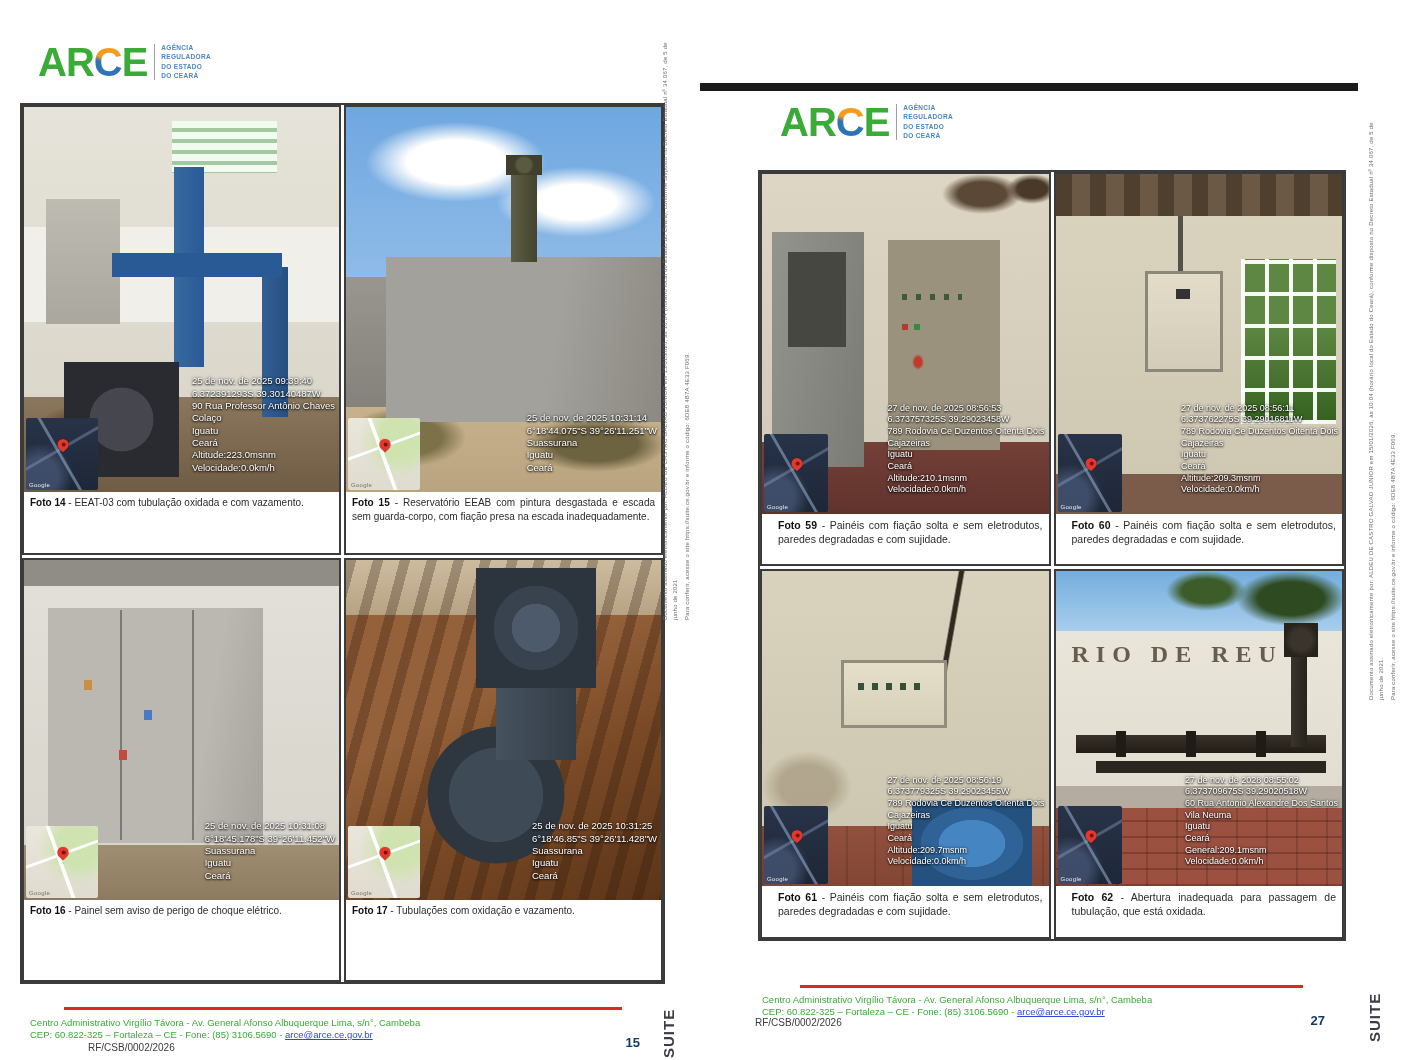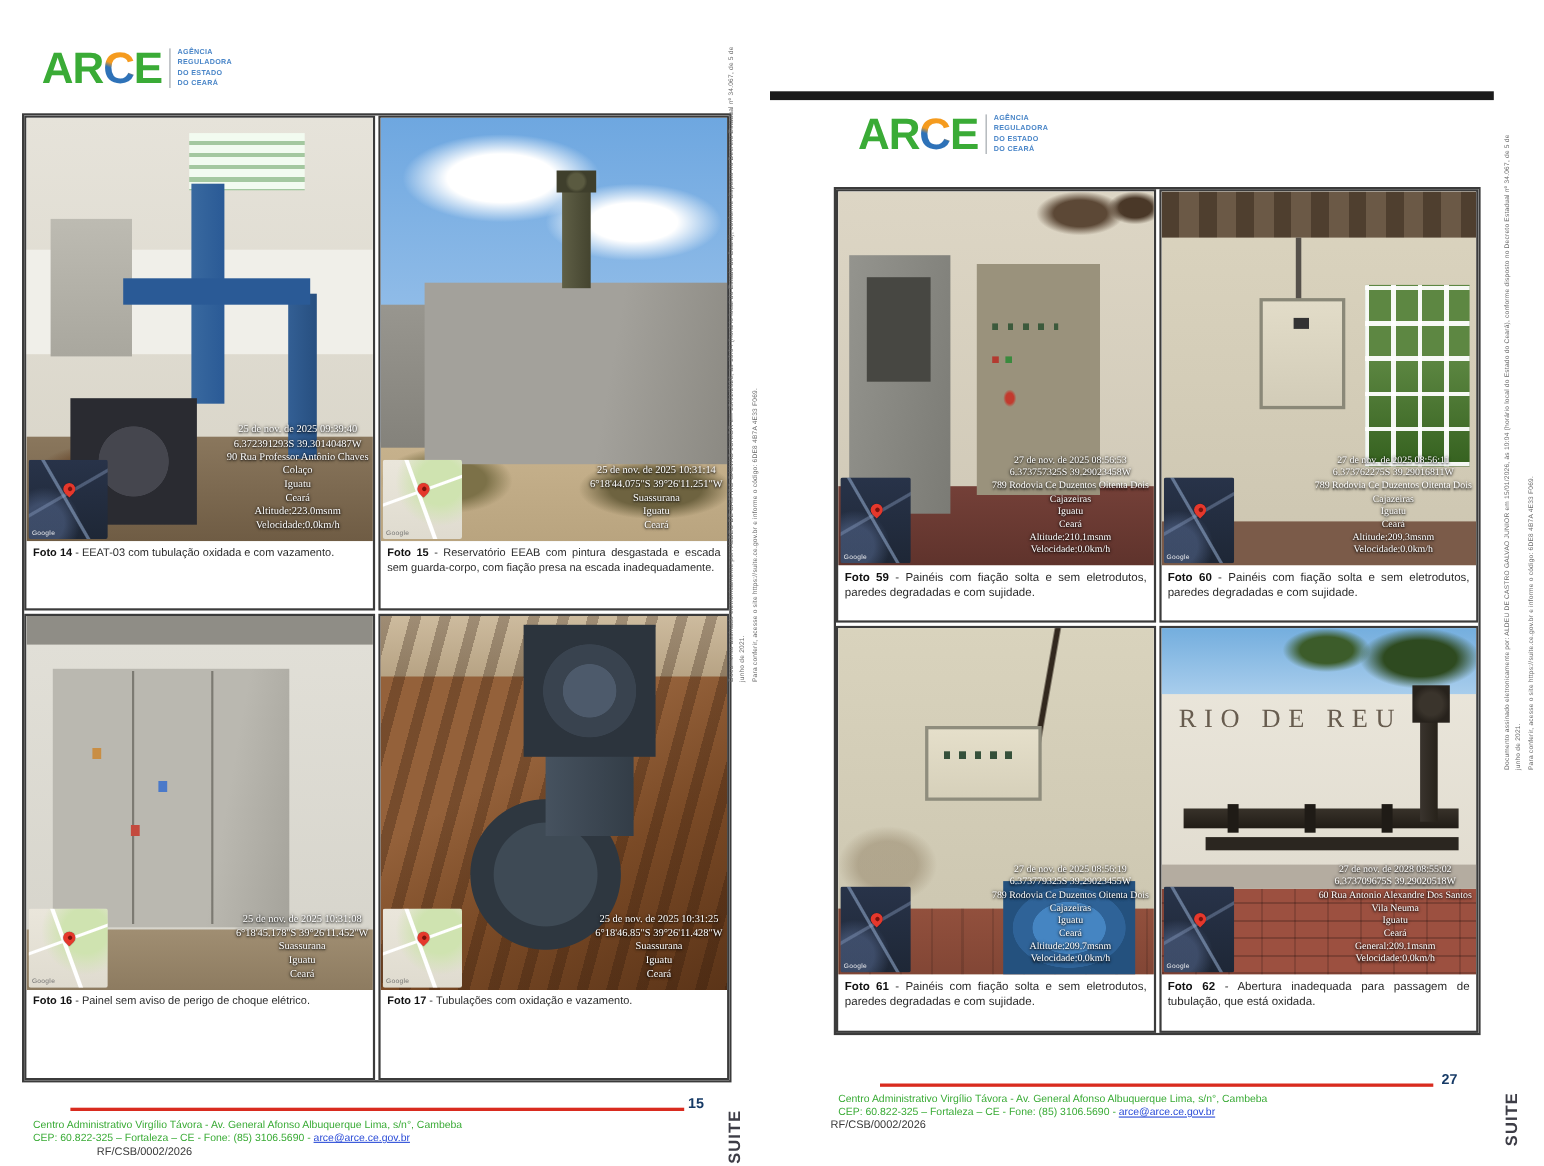--- a/index.html
+++ b/index.html
@@ -22,26 +22,26 @@
   .grid-right{left:58px;top:170px;width:584px;grid-template-rows:394px 370px;}
   .cell{border:2px solid #3b3b3b;background:#fff;display:flex;flex-direction:column;overflow:hidden;}
   .photo{position:relative;overflow:hidden;flex:none;width:100%;}
   .page-left .row1 .photo{height:385px;}
   .page-left .row2 .photo{height:340px;}
   .page-right .row1 .photo{height:340px;}
   .page-right .row2 .photo{height:315px;}
   .photo-art{position:absolute;inset:0;background-repeat:no-repeat;}
 
   .caption{padding:4px 6px 6px 6px;text-align:justify;font-size:10px;line-height:1.35;color:#2b2b2b;}
-  .page-right .caption{font-size:10.5px;}
+  .page-right .caption{font-size:10.5px;margin-left:10px;}
   .cap-label{font-weight:bold;color:#111;}
 
   
-  .overlay{position:absolute;right:4px;bottom:8px;text-align:center;color:#fff;font-size:9.5px;line-height:1.3;
-    text-shadow:0 1px 2px rgba(0,0,0,.95),0 0 3px rgba(0,0,0,.75);max-width:92%;font-family:Liberation Serif, serif;}
+  .overlay{position:absolute;right:4px;bottom:18px;text-align:left;color:#fff;font-size:9.5px;line-height:1.3;
+    text-shadow:0 1px 2px rgba(0,0,0,.95),0 0 3px rgba(0,0,0,.75);max-width:92%;}
   .page-right .overlay{font-size:9px;}
 
   
   .map{position:absolute;left:2px;bottom:2px;width:72px;height:72px;overflow:hidden;border-radius:2px;}
   .page-right .map{width:64px;height:78px;}
   .map-dark{background:
     linear-gradient(60deg,transparent 46%,rgba(150,175,210,.55) 47% 49%,transparent 50%),
     linear-gradient(150deg,transparent 43%,rgba(140,160,195,.4) 44% 46%,transparent 47%),
     radial-gradient(circle at 20% 80%,rgba(90,110,150,.5) 0 22%,transparent 40%),
     linear-gradient(#283349,#1e2736);}
@@ -149,26 +149,26 @@
     linear-gradient(#b4aca0,#b4aca0),
     repeating-linear-gradient(90deg,rgba(0,0,0,.15) 0 2px,transparent 2px 30px),
     repeating-linear-gradient(0deg,rgba(0,0,0,.2) 0 2px,transparent 2px 16px),
     linear-gradient(#9c5040,#9c5040),
     radial-gradient(ellipse closest-side,#2e4a20 0 60%,transparent 100%),
     radial-gradient(ellipse closest-side,#3c5c2a 0 60%,transparent 100%),
     linear-gradient(#74aede,#a8cdec),
     linear-gradient(#ece8dd,#ddd8cb);
     background-position:228px 52px,235px 66px,60px 160px,130px 160px,200px 160px,20px 164px,40px 190px,0 215px,0 237px,0 237px,0 237px,180px 0,110px 0,0 0,0 0;
     background-size:34px 34px,16px 110px,10px 26px,10px 26px,10px 26px,250px 18px,230px 12px,100% 22px,100% 78px,100% 78px,100% 78px,110px 55px,80px 40px,100% 60px,100% 100%;}
-  .wall-text{position:absolute;left:16px;top:70px;font-family:"Liberation Serif",serif;font-weight:normal;
+  .wall-text{position:absolute;left:16px;top:70px;font-family:"Liberation Serif",serif;font-weight:bold;
     font-size:24px;letter-spacing:7px;color:#564a3c;opacity:.88;white-space:nowrap;}
 
   
   .footer-rule{position:absolute;height:3px;background:#d92b1f;}
-  .page-number{position:absolute;width:40px;text-align:right;font-size:13px;font-weight:bold;color:#163a66;}
+  .page-number{position:absolute;width:40px;text-align:right;font-size:13px;font-weight:bold;color:#163a66;margin-top:40px;}
   .footer-green{position:absolute;font-size:9.5px;color:#3aab36;line-height:1.2;}
   .email-link{color:#2a4bd7;text-decoration:underline;cursor:pointer;}
   .doc-ref{position:absolute;font-size:10px;color:#3a3a3a;}
 
   
   .vert{position:absolute;white-space:nowrap;transform:rotate(-90deg);transform-origin:0 0;font-size:6px;color:#6a6a6a;letter-spacing:.2px;}
   .suite{position:absolute;white-space:nowrap;transform:rotate(-90deg);transform-origin:0 0;font-size:15px;font-weight:800;color:#3d3d46;letter-spacing:1px;}
 
   .sep-bar{position:absolute;background:#1b1b1b;}
 </style>

